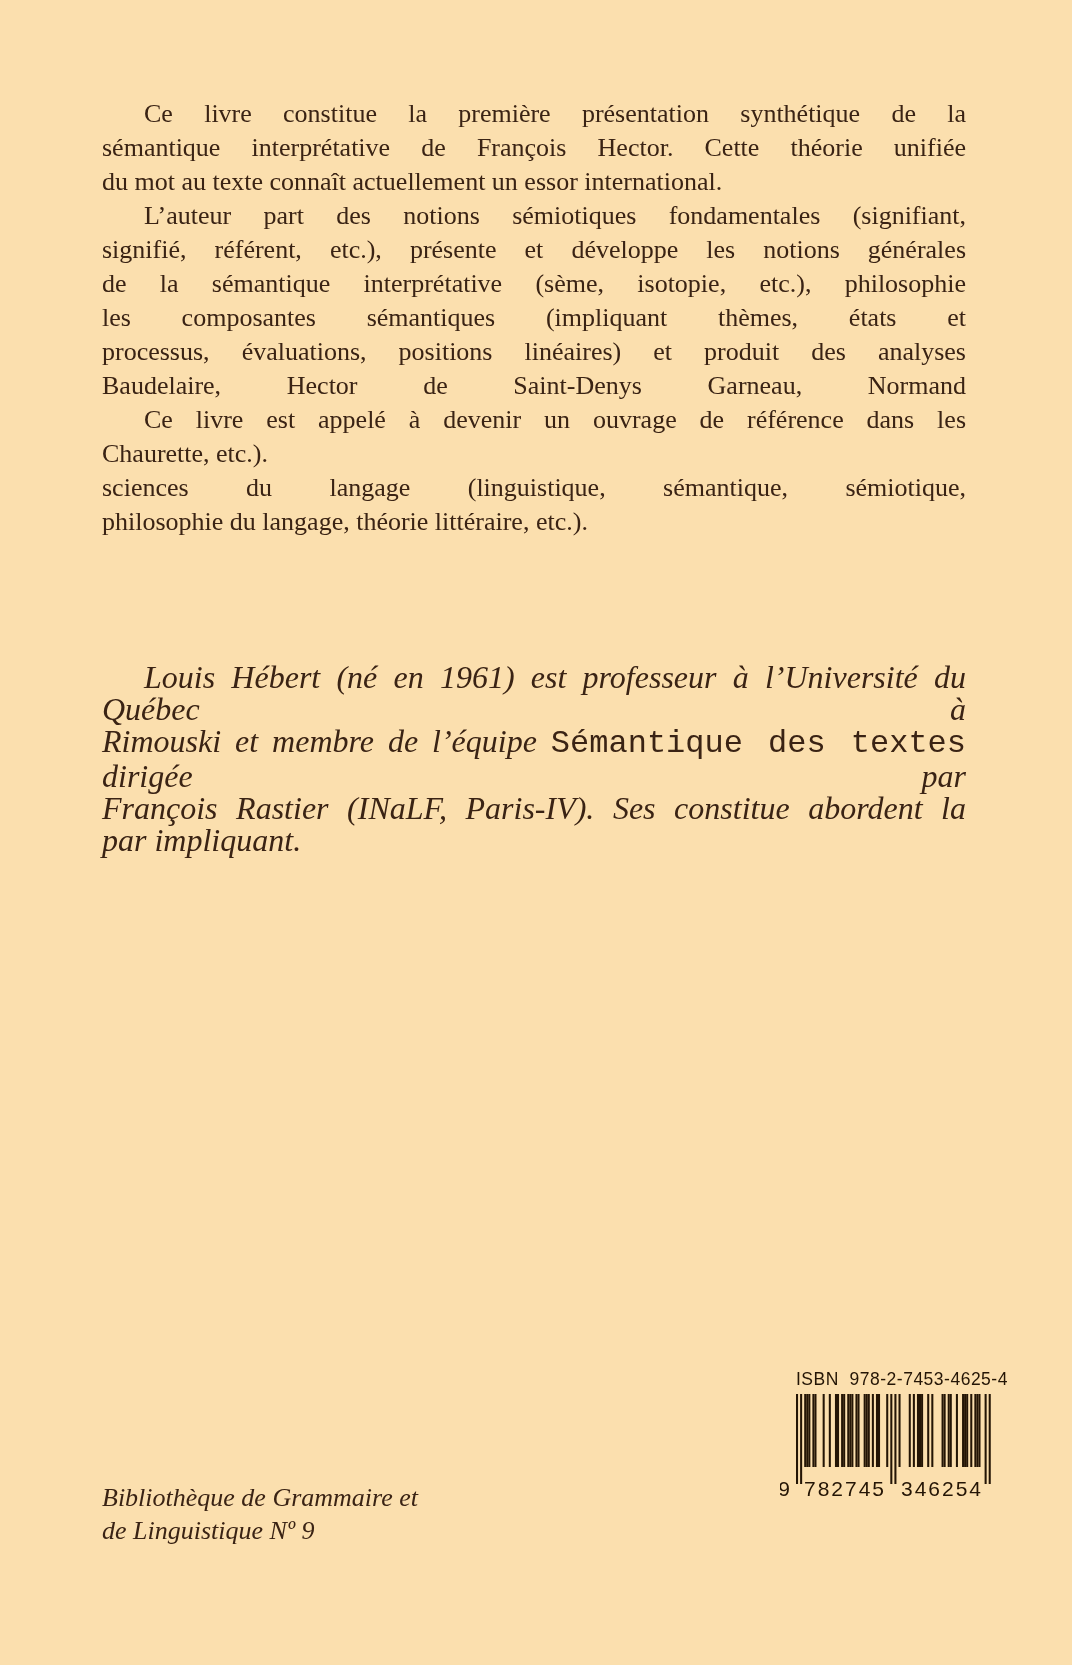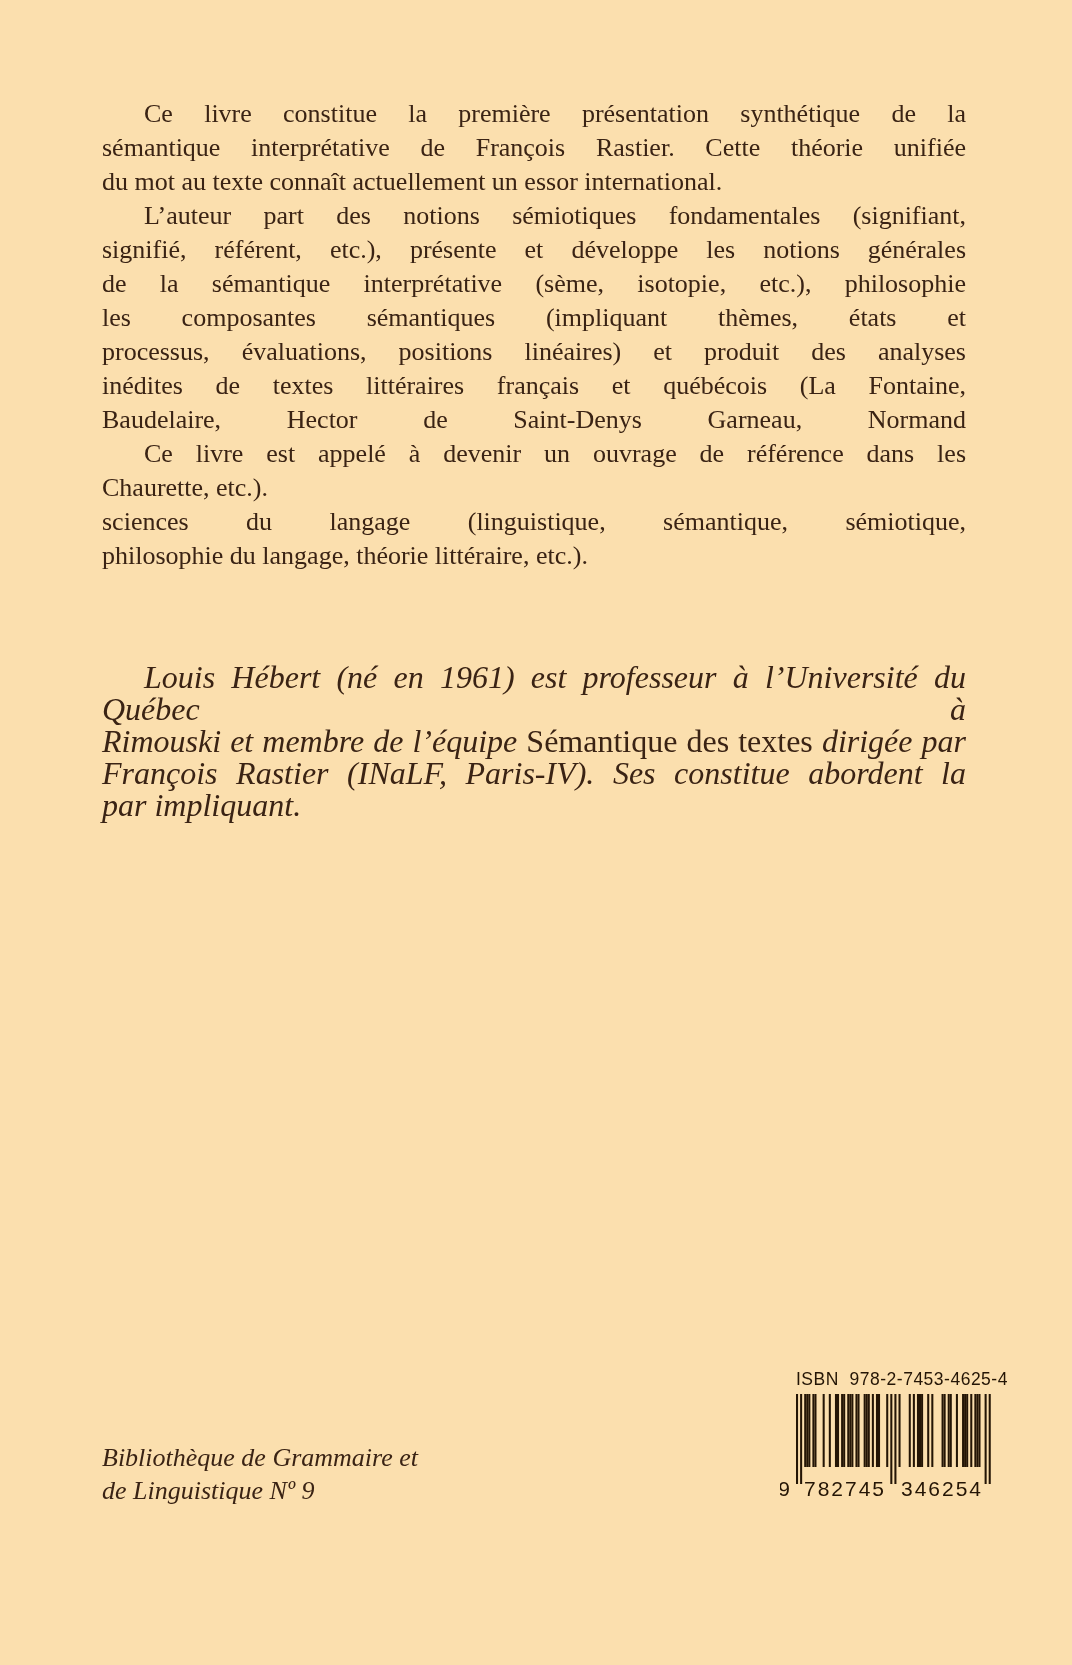--- a/index.html
+++ b/index.html
@@ -7,50 +7,49 @@
     position:relative;width:1072px;height:1665px;margin:0 auto;
     background:var(--bg,#fbdfae);color:var(--ink,#3a2314);
     font-family:"Liberation Serif", "DejaVu Serif", serif;
     overflow:hidden;
   }
   .synopsis{position:absolute;left:102px;top:97px;width:864px;font-size:26px;line-height:34px;}
   .line{text-align:justify;}
   .jline{text-align:justify;text-align-last:justify;}
   .indent{text-indent:42px;}
   .bio{position:absolute;left:102px;top:661px;width:864px;font-size:32px;line-height:32px;font-style:italic;}
-  .roman{font-style:normal;}
-  .imprint{position:absolute;left:102px;top:1441px;font-size:26px;line-height:33px;font-style:italic;}
+  .roman{font-style:normal;font-family:Liberation Mono, monospace;}
+  .imprint{position:absolute;left:102px;top:1481px;font-size:26px;line-height:33px;font-style:italic;}
   .barcode{position:absolute;left:780px;top:1369px;width:212px;}
   .isbn-label{
     font-family:"Liberation Sans", sans-serif;font-size:17.5px;letter-spacing:.5px;
     white-space:pre;color:var(--barcode-ink,#241505);
     width:196px;margin:0 0 4px 16px;text-align:right;
   }
   .barcode svg{display:block;}
   .barcode svg text{
     font-family:"Liberation Sans", sans-serif;font-size:21px;letter-spacing:2px;
     fill:var(--barcode-ink,#241505);
   }
 </style>
 </head>
 <body>
 
 <div class="page">
 
   <div class="synopsis">
     <div class="line jline indent">Ce livre constitue la première présentation synthétique de la</div>
-    <div class="line jline">sémantique interprétative de François Rastier. Cette théorie unifiée</div>
+    <div class="line jline">sémantique interprétative de François Hector. Cette théorie unifiée</div>
     <div class="line">du mot au texte connaît actuellement un essor international.</div>
 
     <div class="line jline indent">L’auteur part des notions sémiotiques fondamentales (signifiant,</div>
     <div class="line jline">signifié, référent, etc.), présente et développe les notions générales</div>
     <div class="line jline">de la sémantique interprétative (sème, isotopie, etc.), philosophie</div>
     <div class="line jline">les composantes sémantiques (impliquant thèmes, états et</div>
     <div class="line jline">processus, évaluations, positions linéaires) et produit des analyses</div>
-    <div class="line jline">inédites de textes littéraires français et québécois (La Fontaine,</div>
     <div class="line jline">Baudelaire, Hector de Saint-Denys Garneau, Normand</div>
     <div class="line jline indent">Ce livre est appelé à devenir un ouvrage de référence dans les</div>
 
     <div class="line">Chaurette, etc.).</div>
     <div class="line jline">sciences du langage (linguistique, sémantique, sémiotique,</div>
     <div class="line">philosophie du langage, théorie littéraire, etc.).</div>
   </div>
 
   <div class="bio">
     <div class="line jline indent">Louis Hébert (né en 1961) est professeur à l’Université du Québec à</div>

